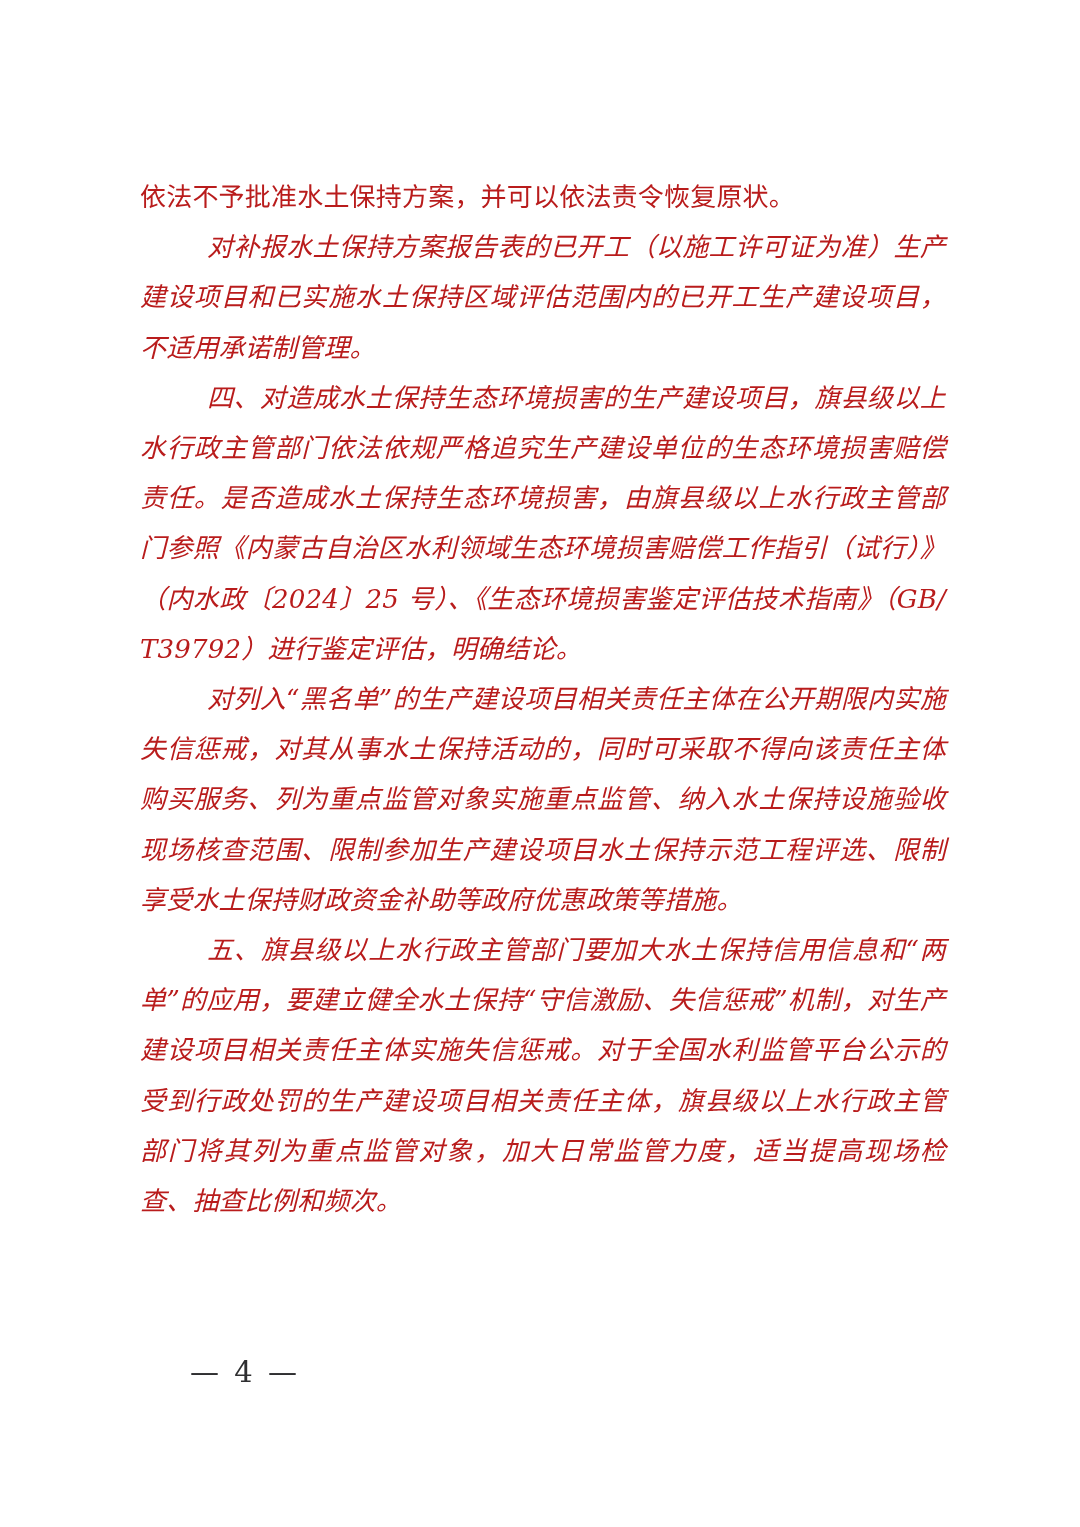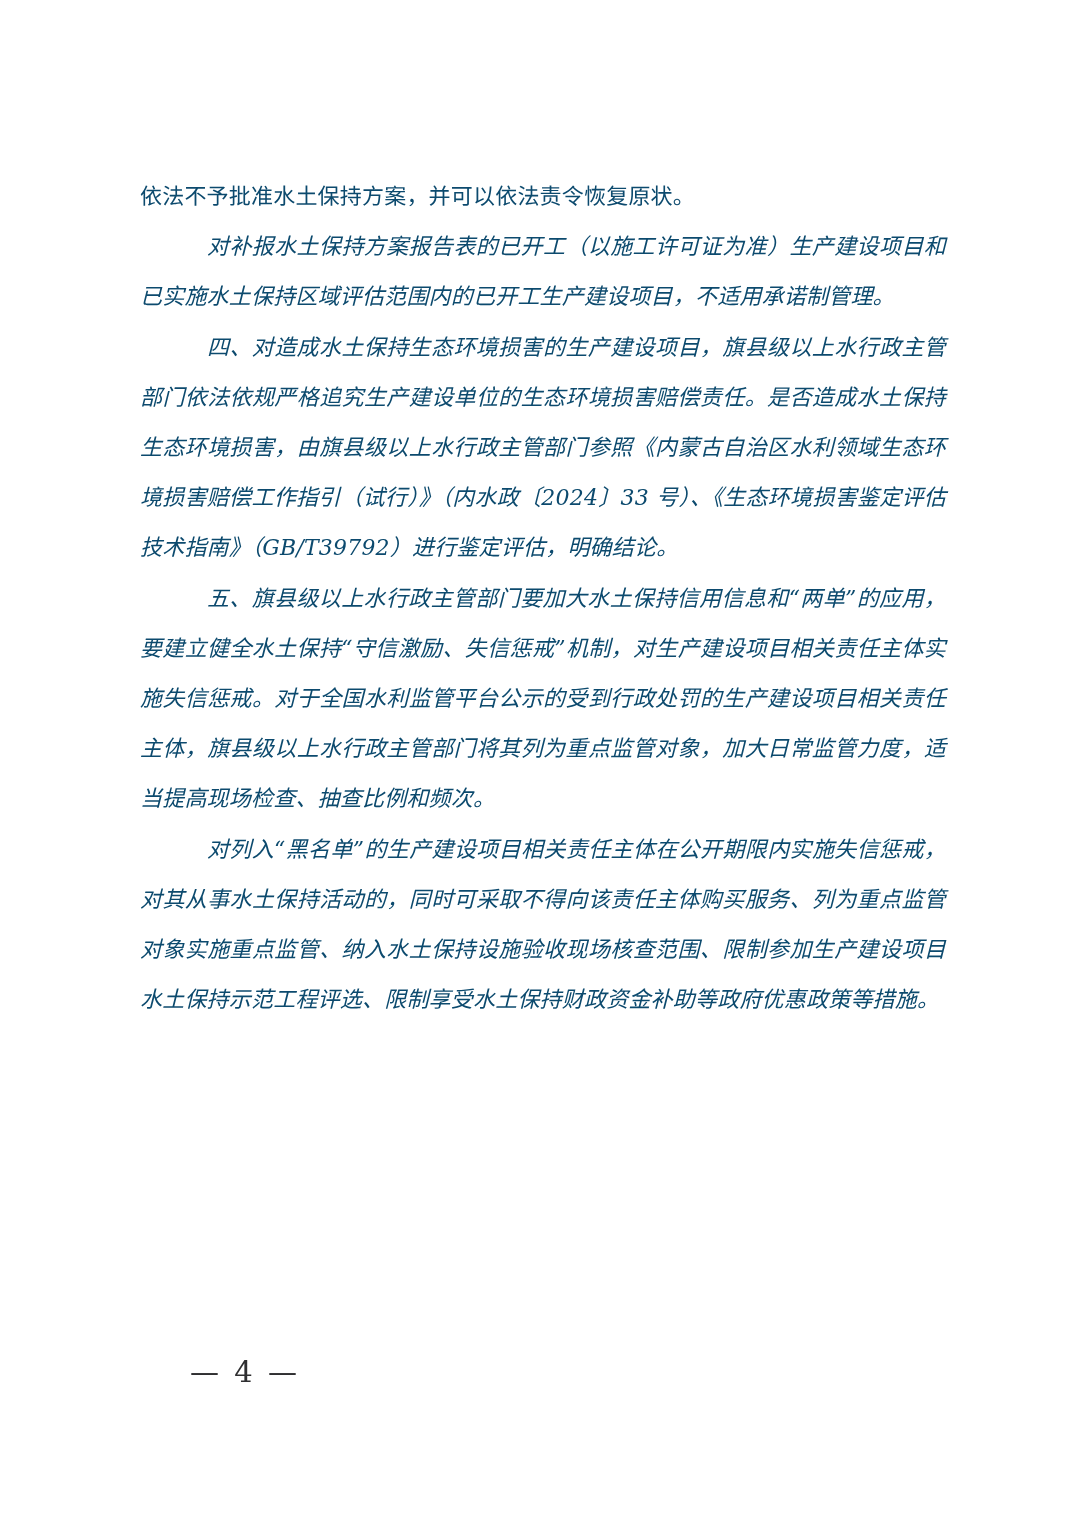--- a/index.html
+++ b/index.html
@@ -29,27 +29,27 @@
   .doc-body {
     position: absolute;
     left: 140px;
     top: 172px;
     width: 806px;
   }
 
   p.para {
     margin: 0;
     padding: 0;
-    font-size: 22px;
+    font-size: 26px;
     line-height: 50.2px;
     text-align: justify;
     text-align-last: left;
     text-justify: inter-character;
     letter-spacing: 0.2px;
-    color: #0c4a6e;
+    color: #b91c1c;
     word-break: break-all;
     font-weight: 400;
     -webkit-font-smoothing: antialiased;
   }
 
   p.indent {
     text-indent: 67px;
     font-style: italic;
   }
 
@@ -79,25 +79,25 @@
 <body>
 
 <div class="page">
 
   <div class="doc-body">
 
     <p class="para cont">依法不予批准水土保持方案，并可以依法责令恢复原状。</p>
 
     <p class="para indent">对补报水土保持方案报告表的已开工（以施工许可证为准）生产建设项目和已实施水土保持区域评估范围内的已开工生产建设项目，不适用承诺制管理。</p>
 
-    <p class="para indent">四、对造成水土保持生态环境损害的生产建设项目，旗县级以上水行政主管部门依法依规严格追究生产建设单位的生态环境损害赔偿责任。是否造成水土保持生态环境损害，由旗县级以上水行政主管部门参照《内蒙古自治区水利领域生态环境损害赔偿工作指引（试行）》（内水政〔2024〕33 号）、《生态环境损害鉴定评估技术指南》（GB/T39792）进行鉴定评估，明确结论。</p>
+    <p class="para indent">四、对造成水土保持生态环境损害的生产建设项目，旗县级以上水行政主管部门依法依规严格追究生产建设单位的生态环境损害赔偿责任。是否造成水土保持生态环境损害，由旗县级以上水行政主管部门参照《内蒙古自治区水利领域生态环境损害赔偿工作指引（试行）》（内水政〔2024〕25 号）、《生态环境损害鉴定评估技术指南》（GB/T39792）进行鉴定评估，明确结论。</p>
+
+    <p class="para indent">对列入“黑名单”的生产建设项目相关责任主体在公开期限内实施失信惩戒，对其从事水土保持活动的，同时可采取不得向该责任主体购买服务、列为重点监管对象实施重点监管、纳入水土保持设施验收现场核查范围、限制参加生产建设项目水土保持示范工程评选、限制享受水土保持财政资金补助等政府优惠政策等措施。</p>
 
     <p class="para indent">五、旗县级以上水行政主管部门要加大水土保持信用信息和“两单”的应用，要建立健全水土保持“守信激励、失信惩戒”机制，对生产建设项目相关责任主体实施失信惩戒。对于全国水利监管平台公示的受到行政处罚的生产建设项目相关责任主体，旗县级以上水行政主管部门将其列为重点监管对象，加大日常监管力度，适当提高现场检查、抽查比例和频次。</p>
-
-    <p class="para indent">对列入“黑名单”的生产建设项目相关责任主体在公开期限内实施失信惩戒，对其从事水土保持活动的，同时可采取不得向该责任主体购买服务、列为重点监管对象实施重点监管、纳入水土保持设施验收现场核查范围、限制参加生产建设项目水土保持示范工程评选、限制享受水土保持财政资金补助等政府优惠政策等措施。</p>
 
   </div>
 
   <div class="footer">
     <span class="page-number">— 4 —</span>
   </div>
 
 </div>
 
 </body></html>

